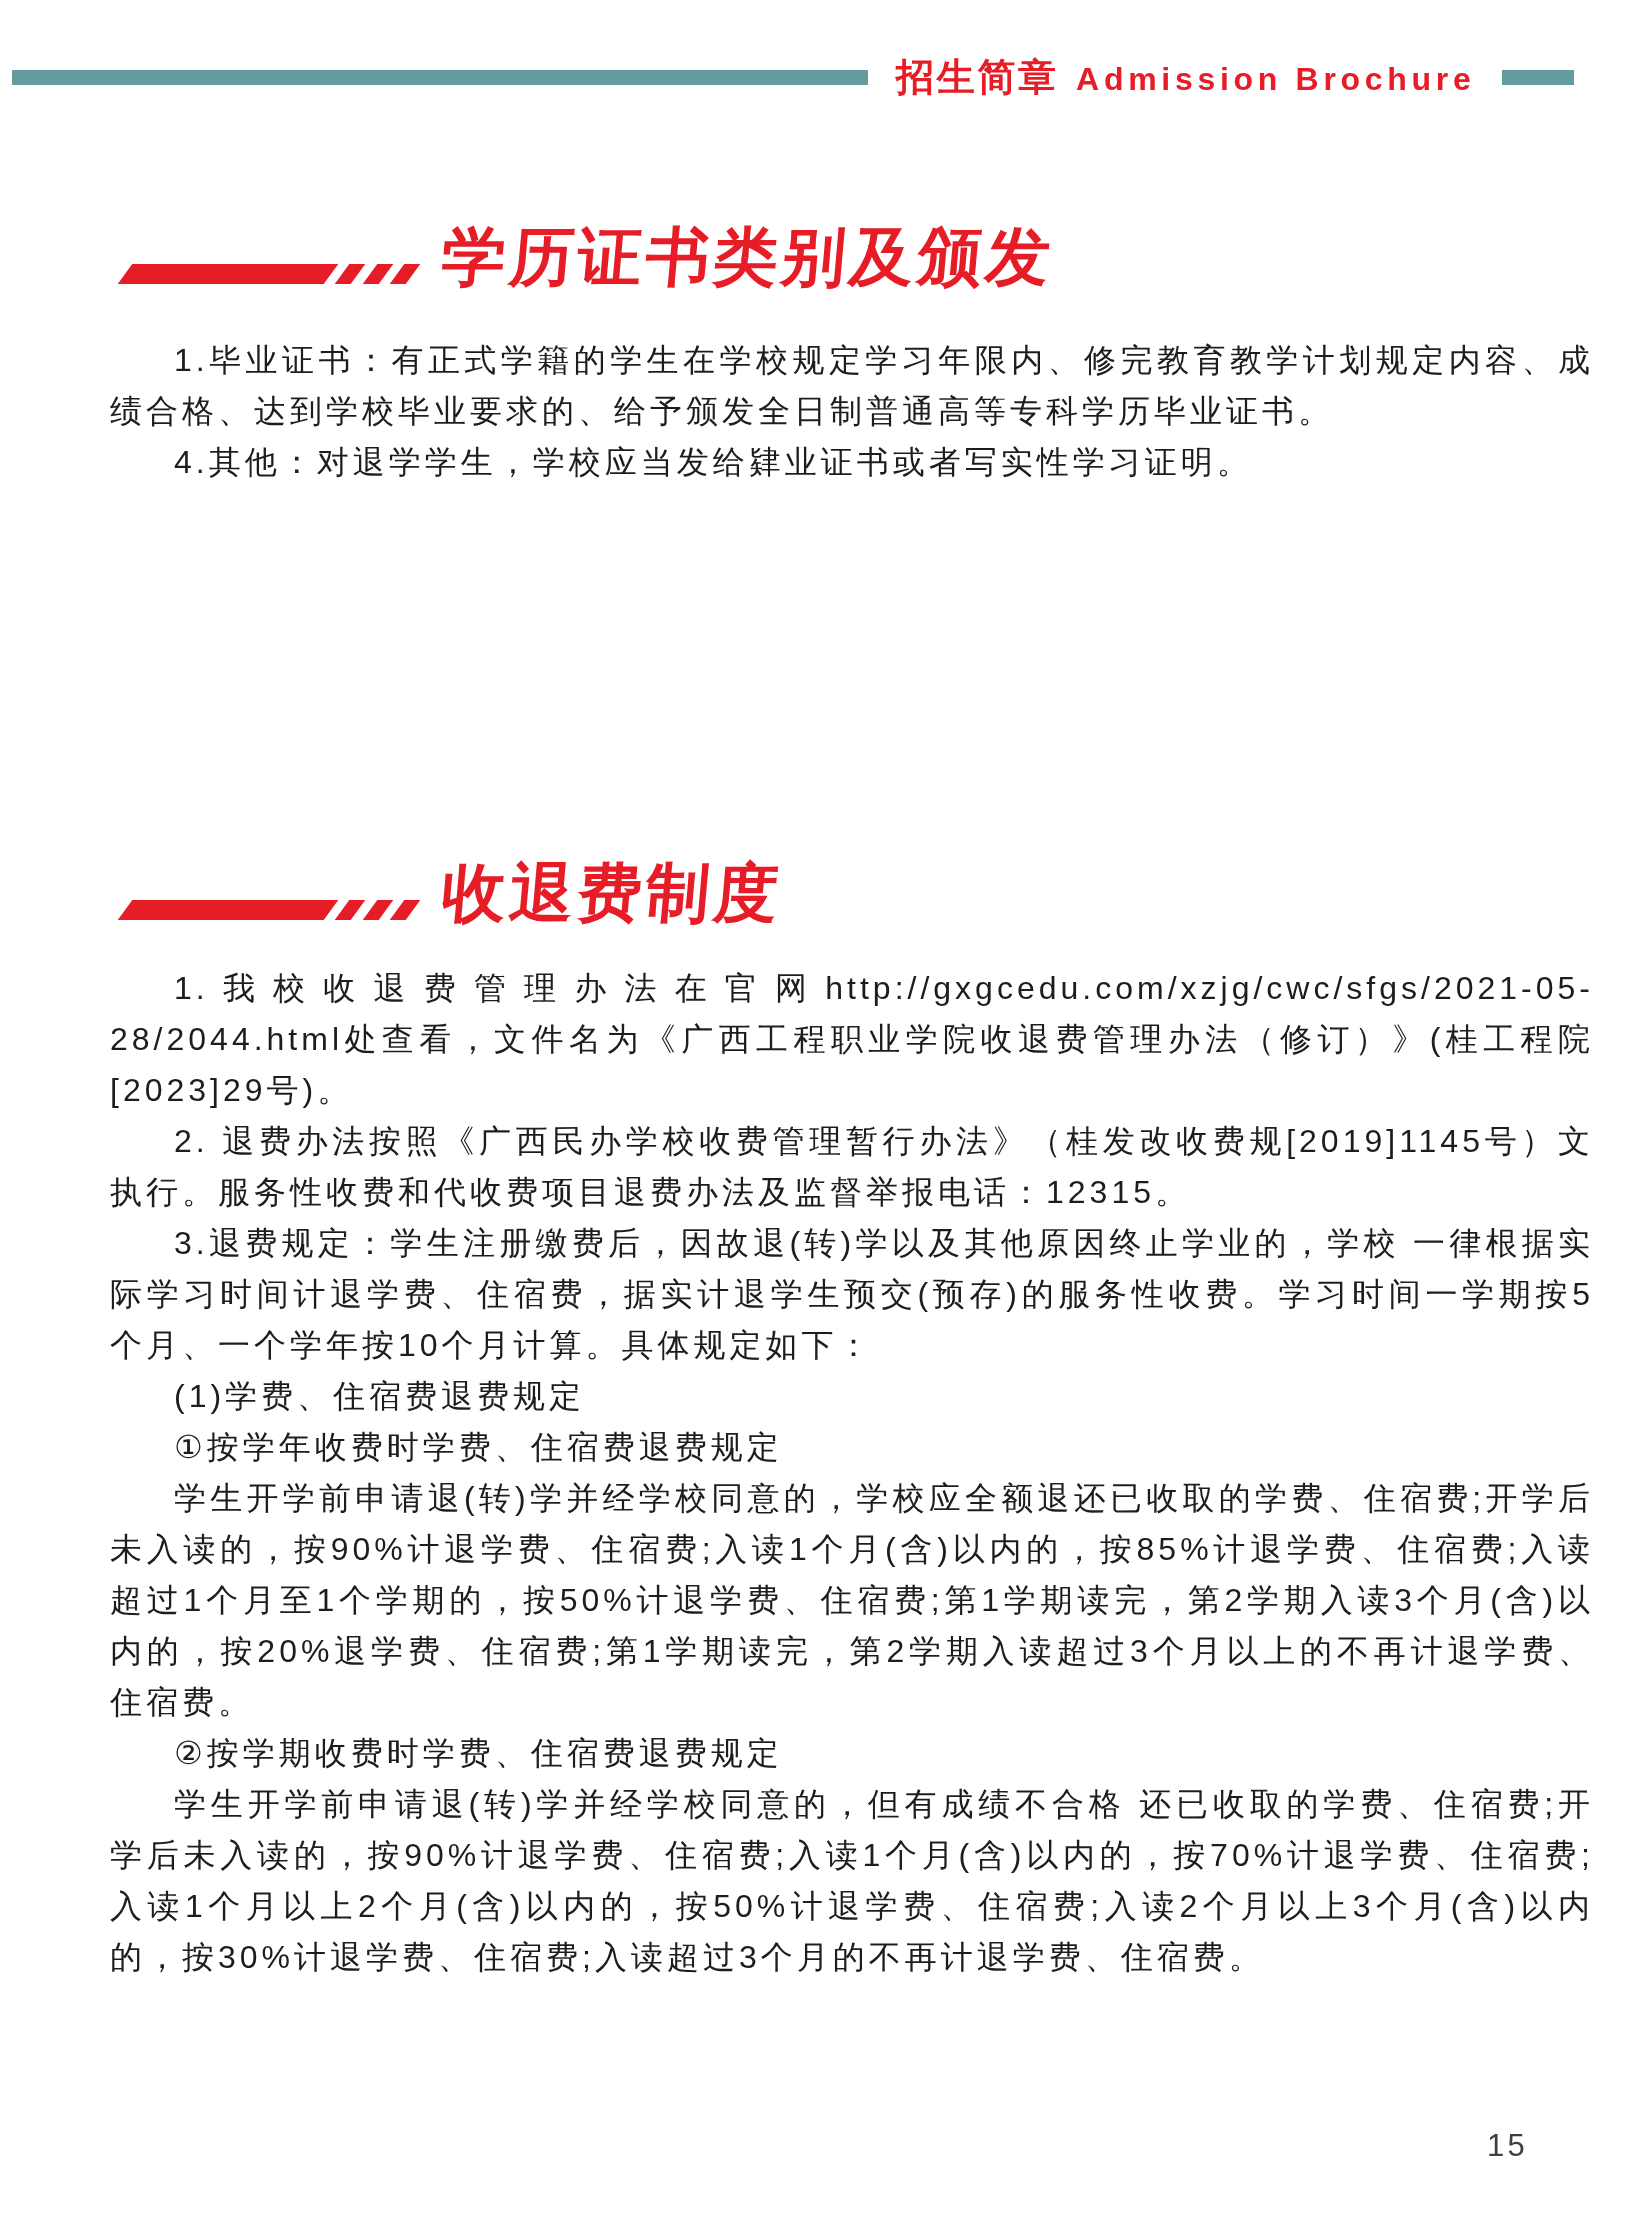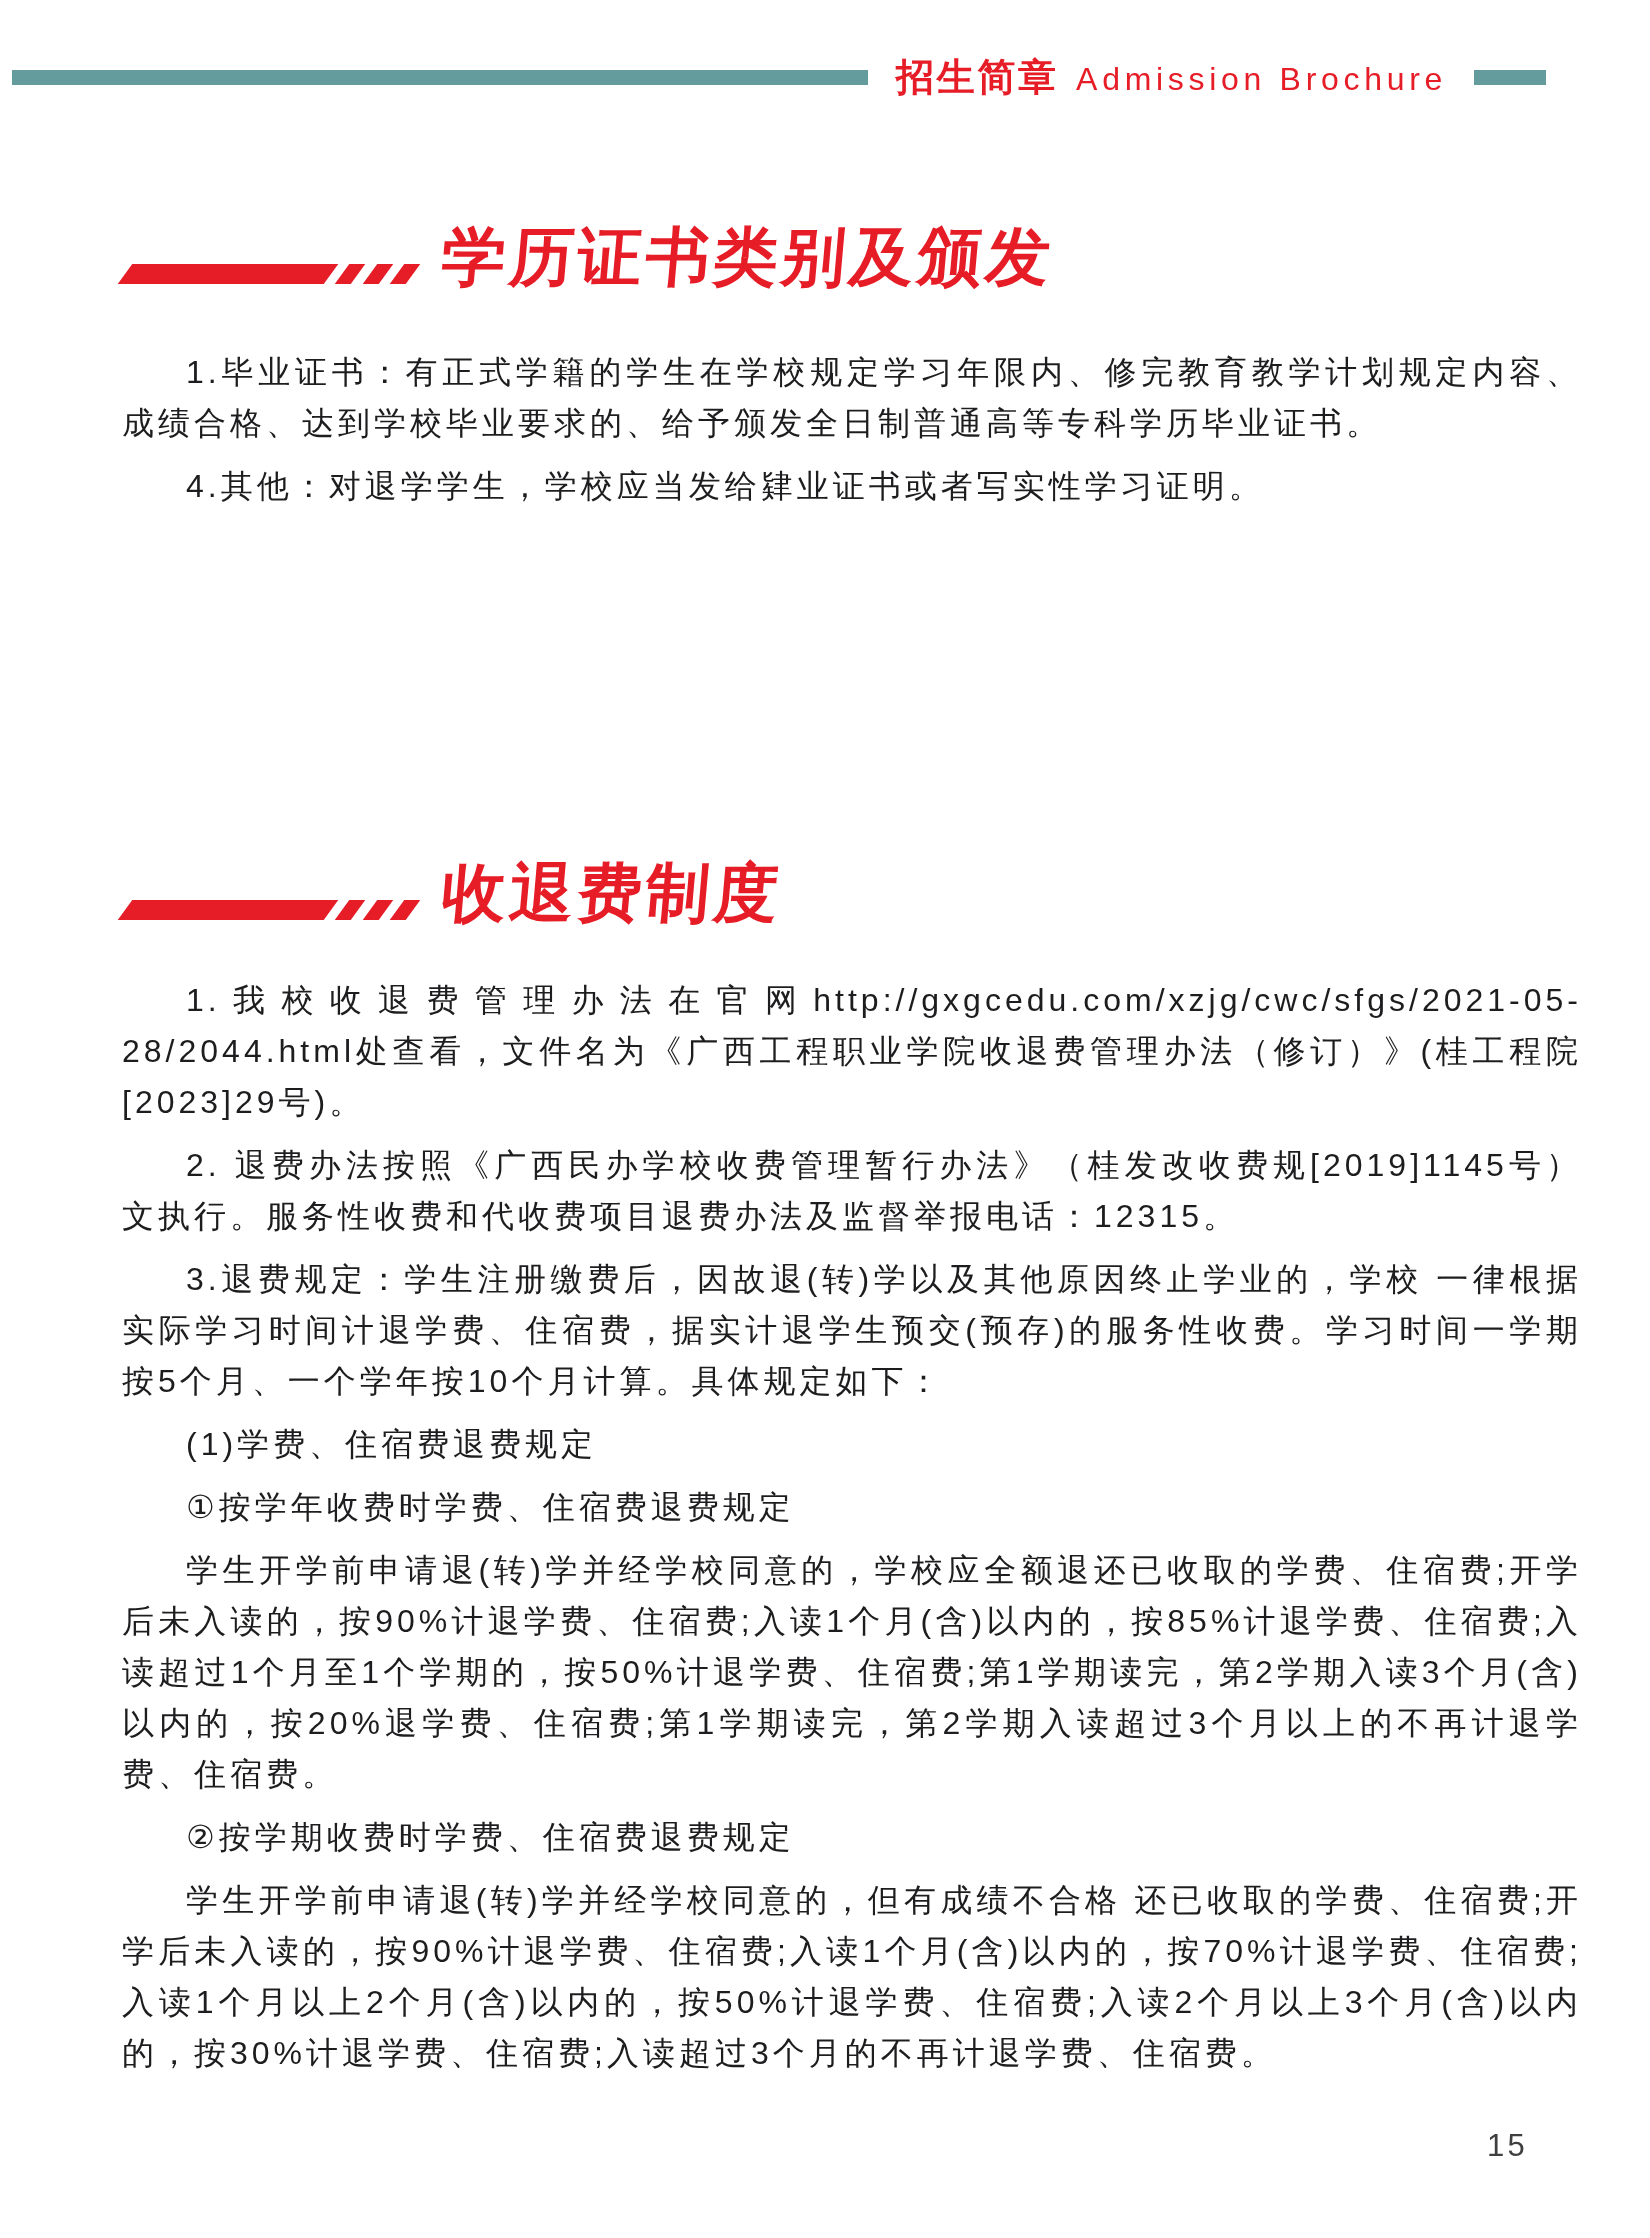--- a/index.html
+++ b/index.html
@@ -24,21 +24,21 @@
   .rule-right { width: 72px; margin-left: 26.6px; }
   .header-title {
     display: flex; align-items: baseline; gap: 17.3px;
     margin-left: 28px; white-space: nowrap;
   }
   .header-title .zh {
     font-size: 38px; font-weight: bold;
     color: var(--accent_red, #e61c26); letter-spacing: 2.7px;
   }
   .header-title .en {
-    font-size: 32px; font-weight: normal;
+    font-size: 32px; font-weight: bold;
     color: var(--accent_red, #e61c26); letter-spacing: 4.7px;
   }
 
   
   .section-heading {
     position: absolute; left: 125px;
     display: flex; align-items: flex-end;
   }
   #heading1 { top: 223px; }
   #heading2 { top: 859px; }
@@ -66,21 +66,21 @@
   .section-body {
     position: absolute; left: 110px; width: 1484px;
     font-size: 32px; line-height: 51px;
     color: var(--text_black, #1d1d1f);
     letter-spacing: 4px;
     text-align: justify;
     text-justify: inter-character;
   }
   #body1 { top: 335px; }
   #body2 { top: 963px; }
-  .para { margin: 12px; text-indent: 2em; }
+  .para { margin: 0; text-indent: 2em; }
 
   
   .page-number {
     position: absolute; top: 2128px; left: 1487px;
     font-size: 31px; letter-spacing: 3.3px;
     color: var(--page_number_gray, #3f3f42);
   }
 </style>
 </head>
 <body>

